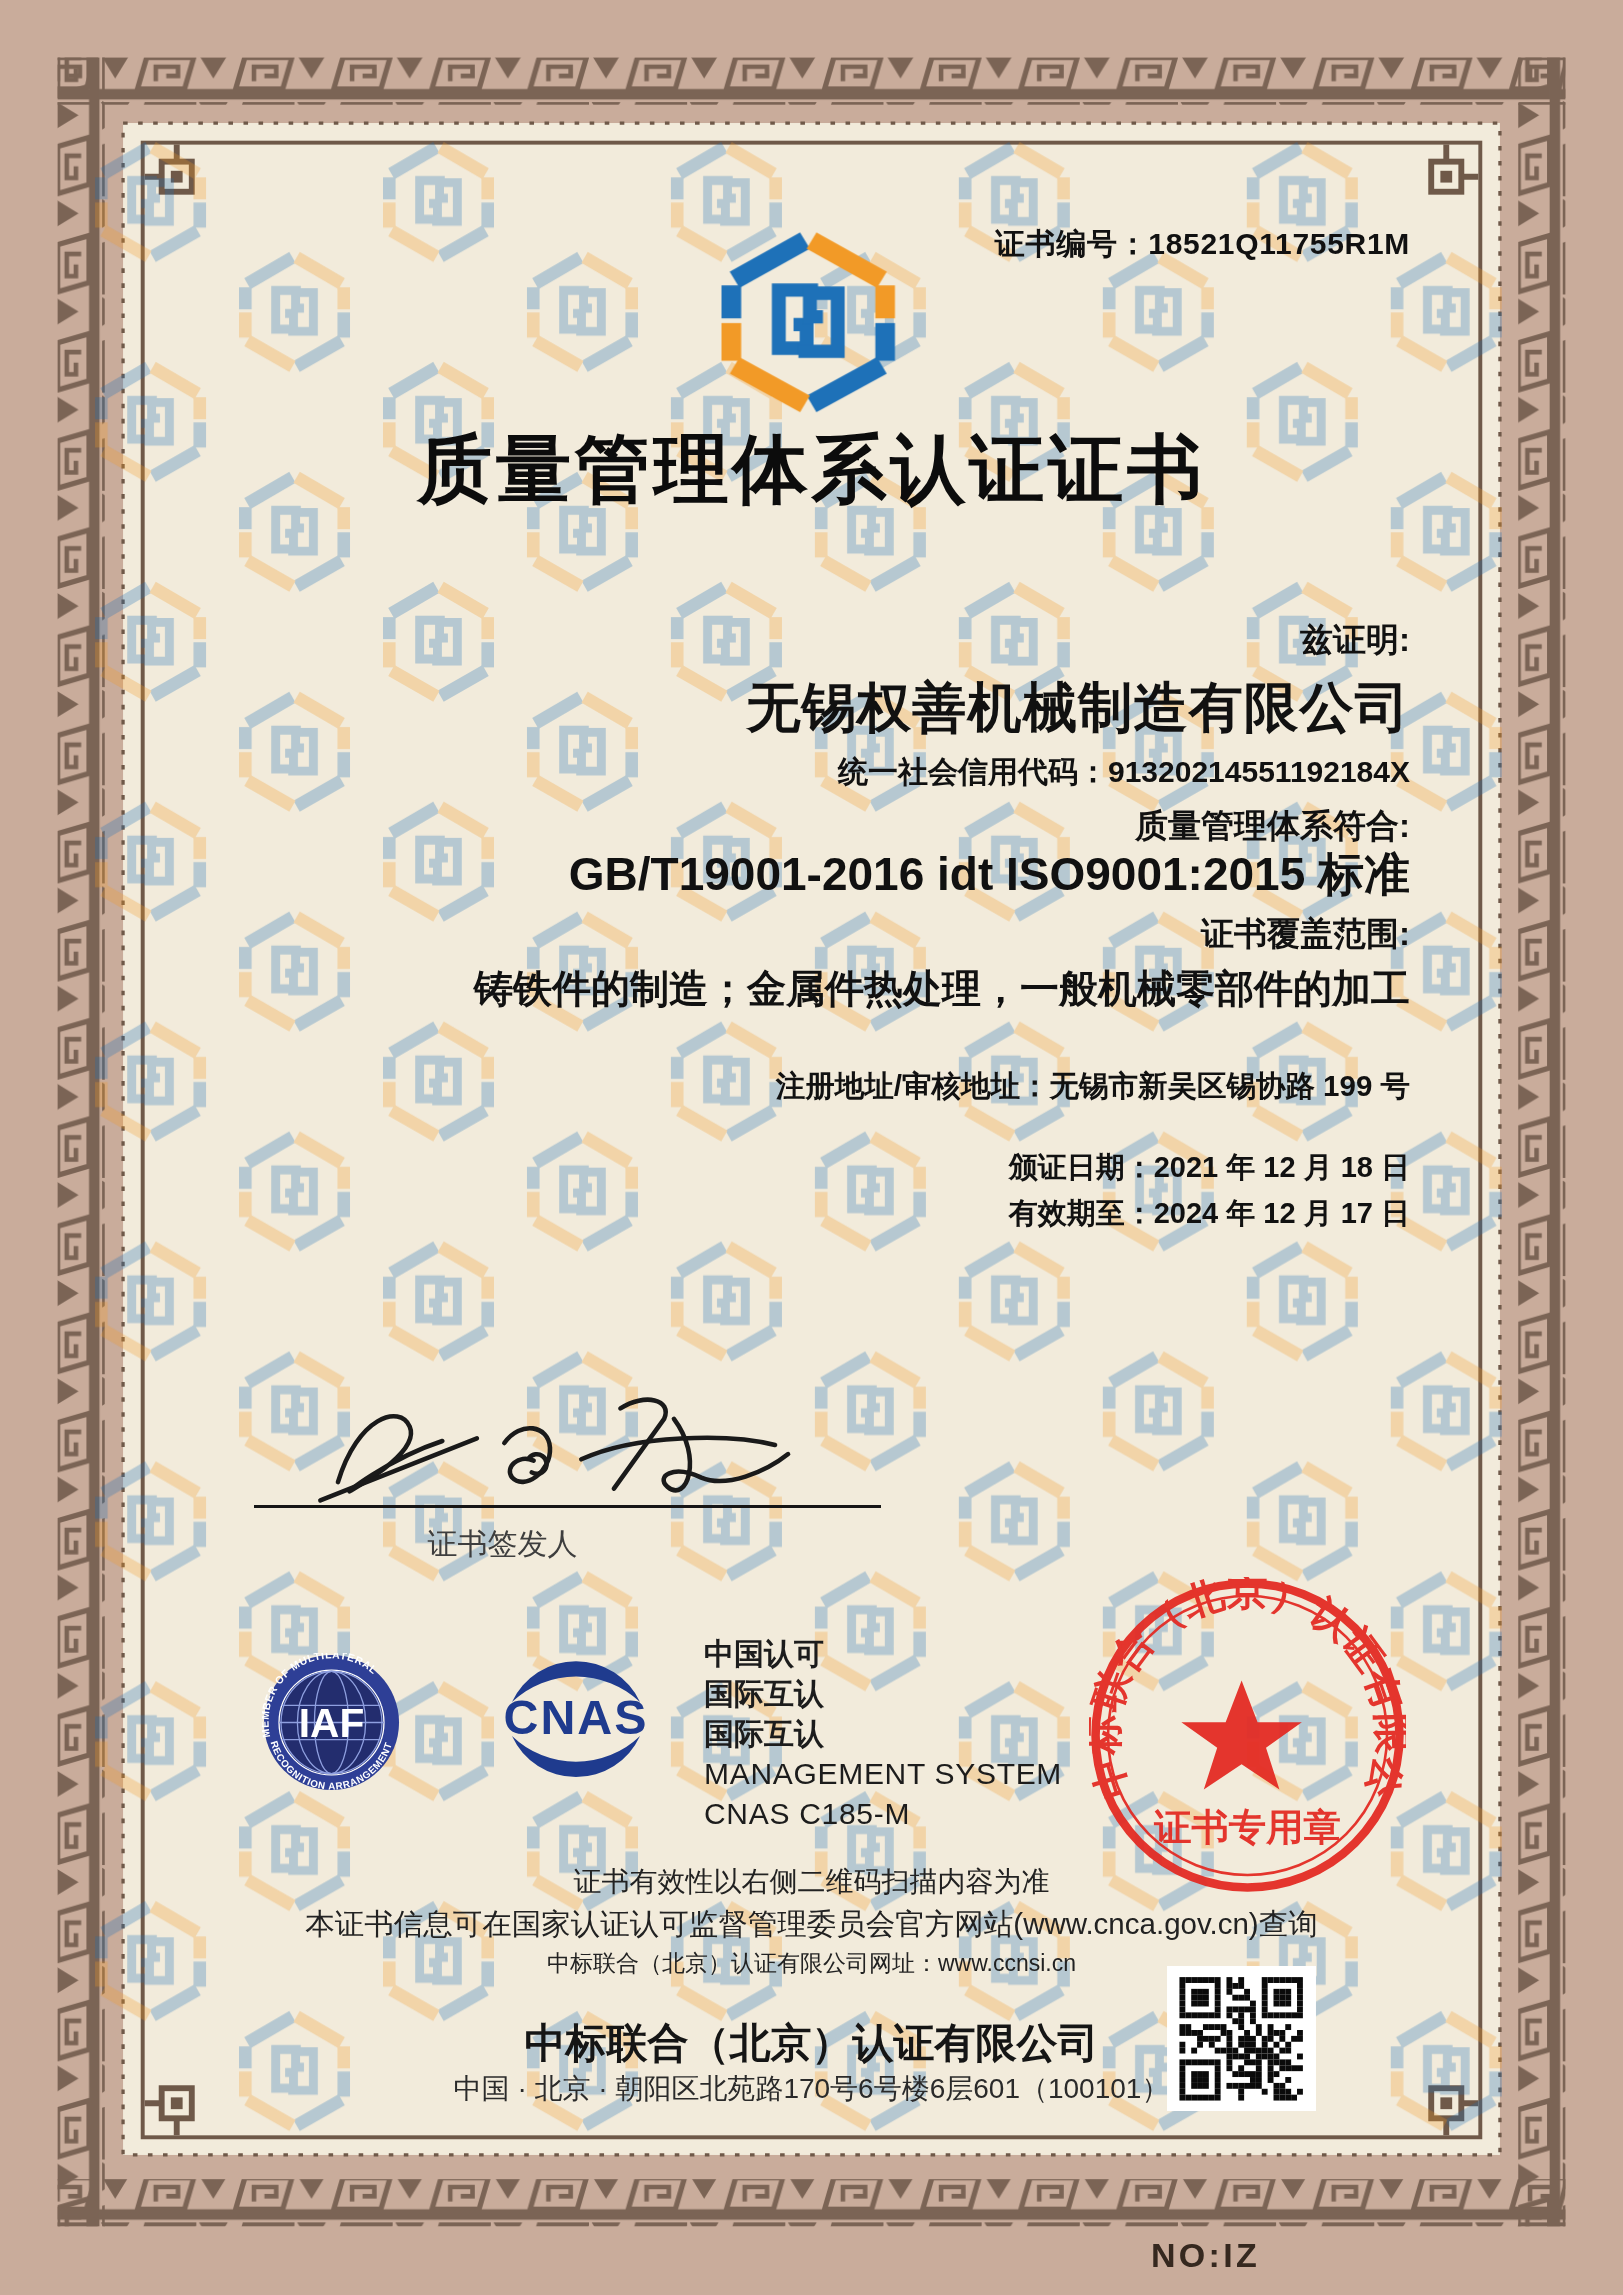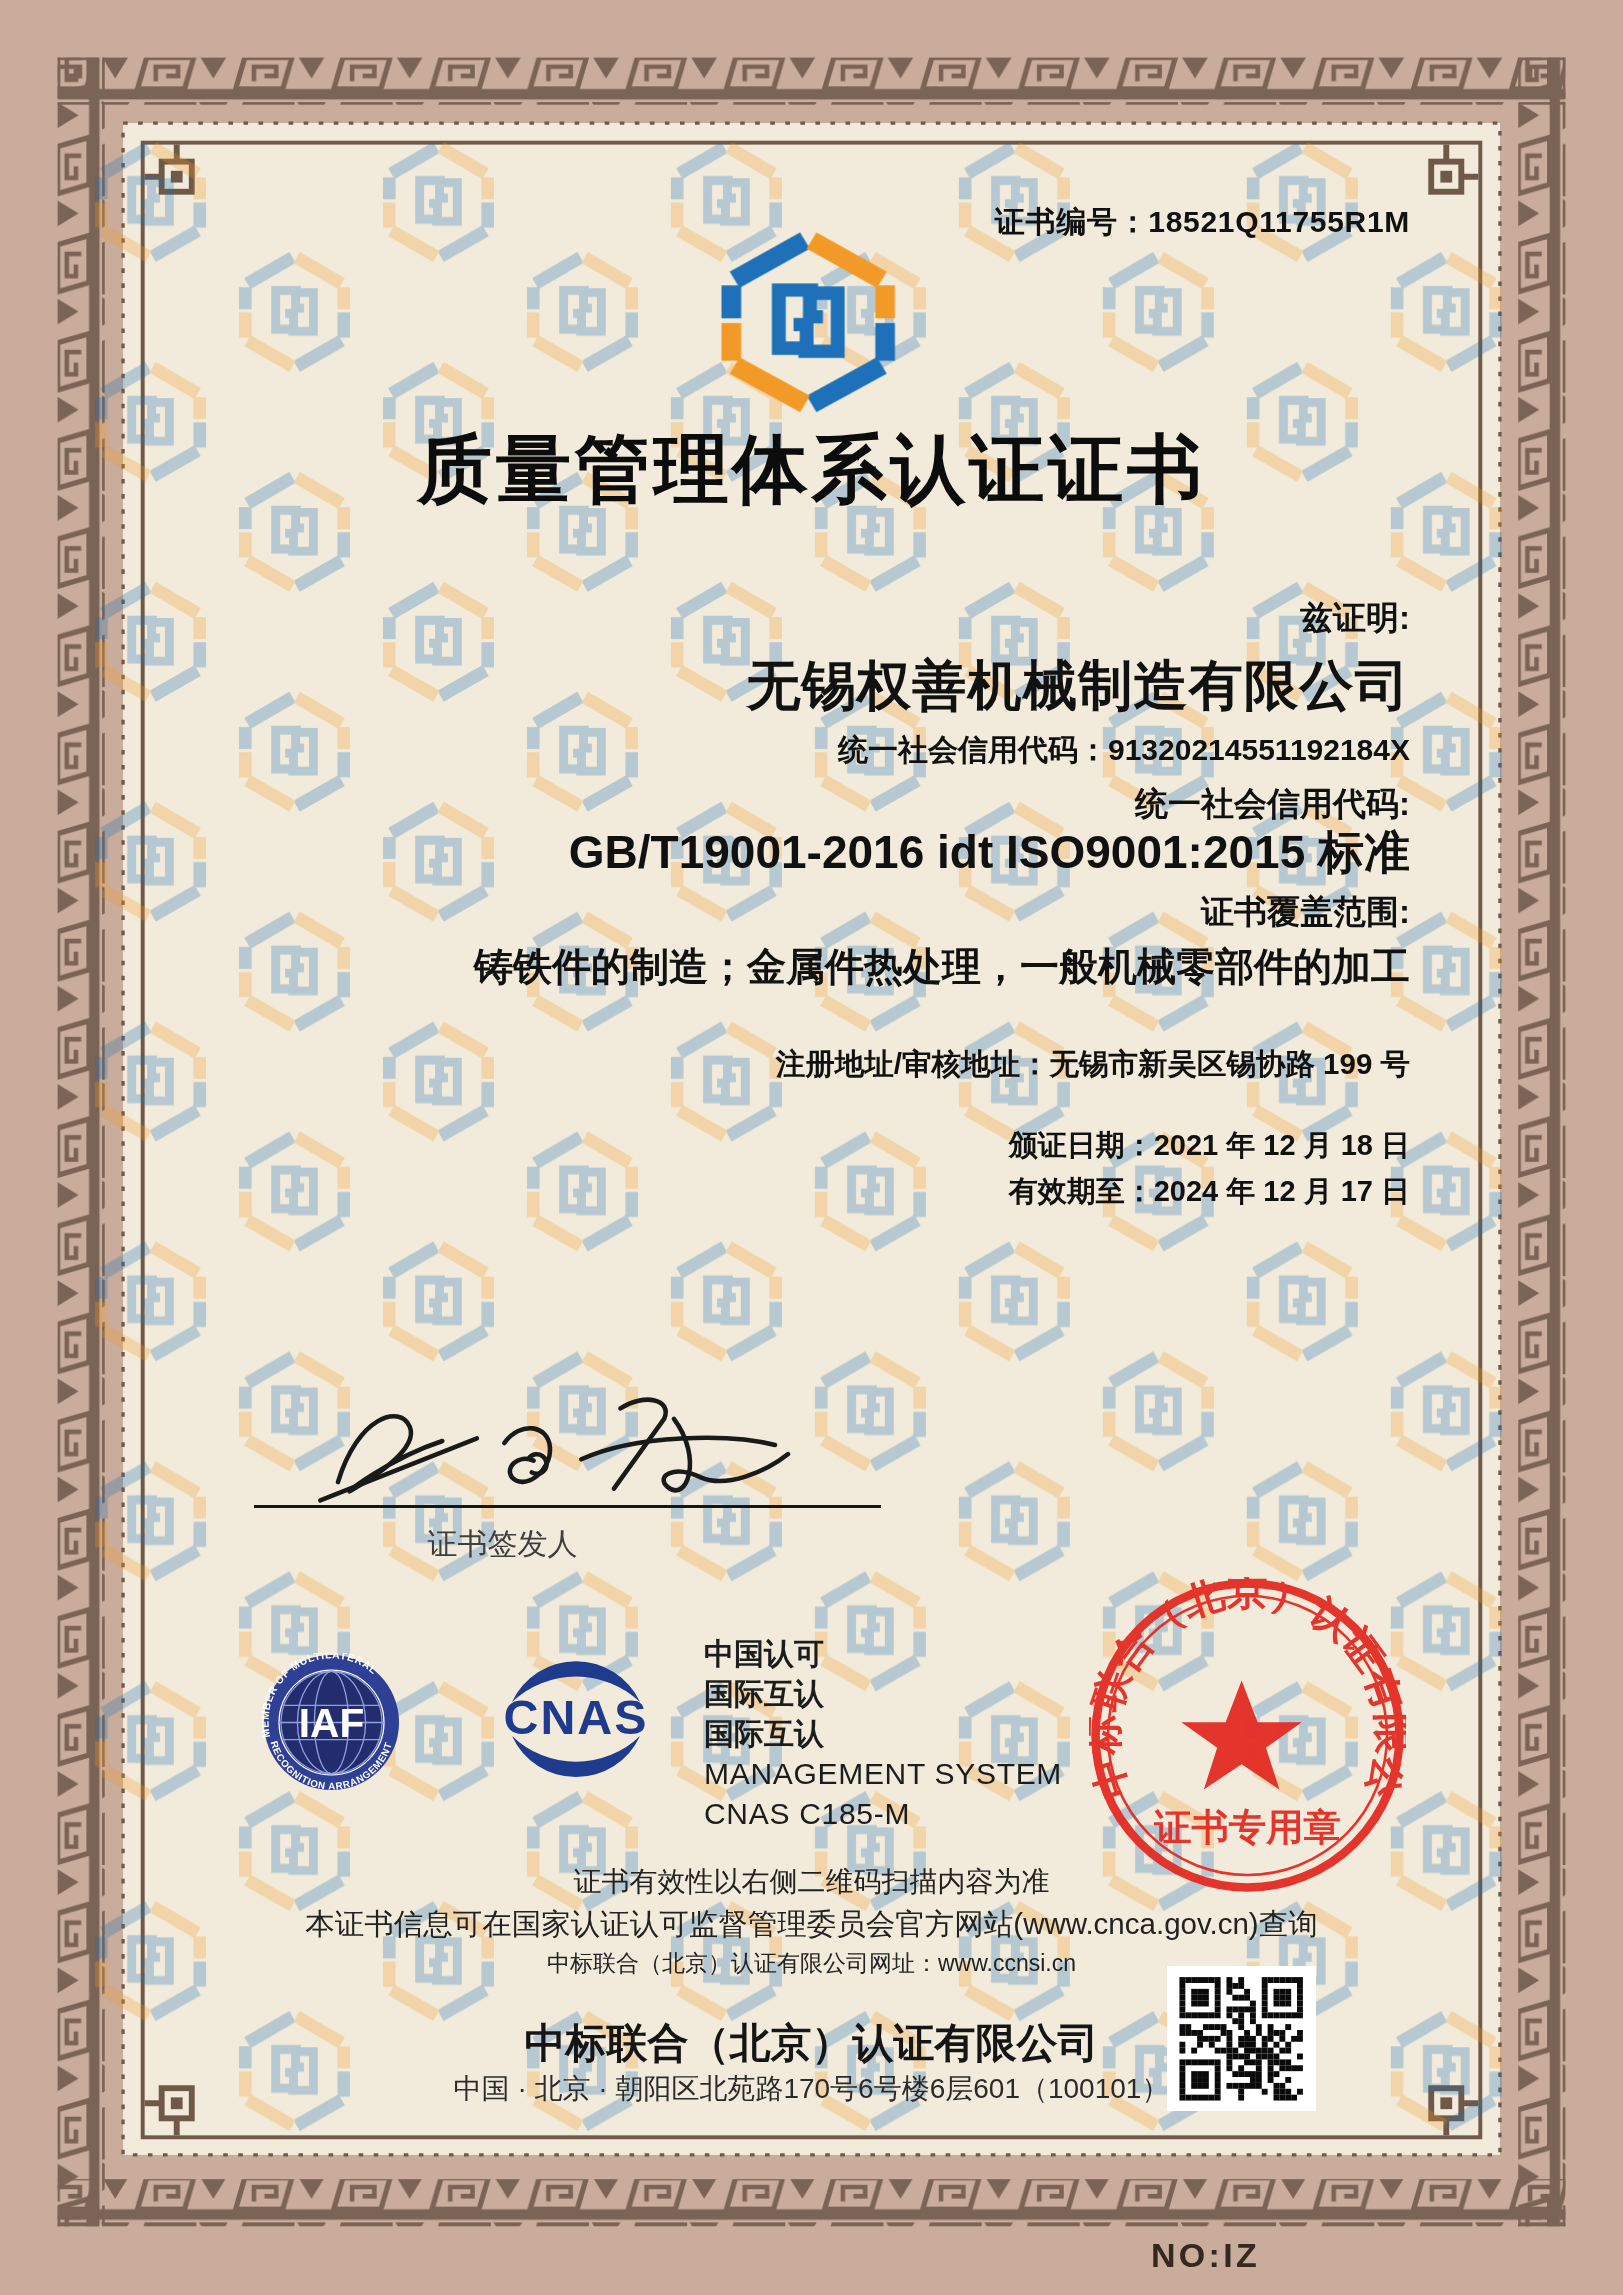--- a/index.html
+++ b/index.html
@@ -7,21 +7,21 @@
   .page{
     position:relative;
     width:1623px;height:2295px;
     background:#c9ac9b;
     overflow:hidden;
     font-family:"Liberation Sans","DejaVu Sans",sans-serif;
     color:#111;
   }
   svg.layer{position:absolute;left:0;top:0;pointer-events:none;}
   .abs{position:absolute;white-space:nowrap;}
-  .r{right:213px;text-align:right;}
+  .r{right:213px;text-align:right;margin-top:22px;}
   .c{left:0;width:100%;text-align:center;}
   .certno{top:202px;font-size:30px;font-weight:bold;letter-spacing:0.7px;}
   .title{top:420px;font-size:75px;font-weight:900;letter-spacing:3.9px;color:#0c0c0c;}
   .certify{top:596px;font-size:33px;font-weight:bold;}
   .company{top:650px;font-size:54px;font-weight:bold;letter-spacing:1.3px;}
   .creditcode{top:730px;font-size:30px;font-weight:bold;}
   .conform{top:782px;font-size:33px;font-weight:bold;}
   .standard{top:822px;font-size:46px;font-weight:bold;}
   .scopelabel{top:890px;font-size:33px;font-weight:bold;}
   .scope{top:940px;font-size:39px;font-weight:bold;}
@@ -189,21 +189,21 @@
   </svg>
 
   <div class="abs r certno">
     <span>证书编号：</span><span>18521Q11755R1M</span>
   </div>
   <div class="abs c title">质量管理体系认证证书</div>
 
   <div class="abs r certify">兹证明:</div>
   <div class="abs r company">无锡权善机械制造有限公司</div>
   <div class="abs r creditcode">统一社会信用代码：91320214551192184X</div>
-  <div class="abs r conform">统一社会信用代码:</div>
+  <div class="abs r conform">质量管理体系符合:</div>
   <div class="abs r standard">GB/T19001-2016 idt ISO9001:2015 标准</div>
   <div class="abs r scopelabel">证书覆盖范围:</div>
   <div class="abs r scope">铸铁件的制造；金属件热处理，一般机械零部件的加工</div>
   <div class="abs r address">注册地址/审核地址：无锡市新吴区锡协路 199 号</div>
   <div class="abs r date1">颁证日期：2021 年 12 月 18 日</div>
   <div class="abs r date2">有效期至：2024 年 12 月 17 日</div>
 
   <svg class="layer" style="left:308px;top:1381px;" width="497" height="137" viewBox="0 0 760 210">
     <g fill="none" stroke="#1a1a1a" stroke-width="7" stroke-linecap="round">
       <path d="M45,155 C75,55 140,35 155,70 C170,105 95,150 65,168 C48,178 120,120 205,92"></path>

